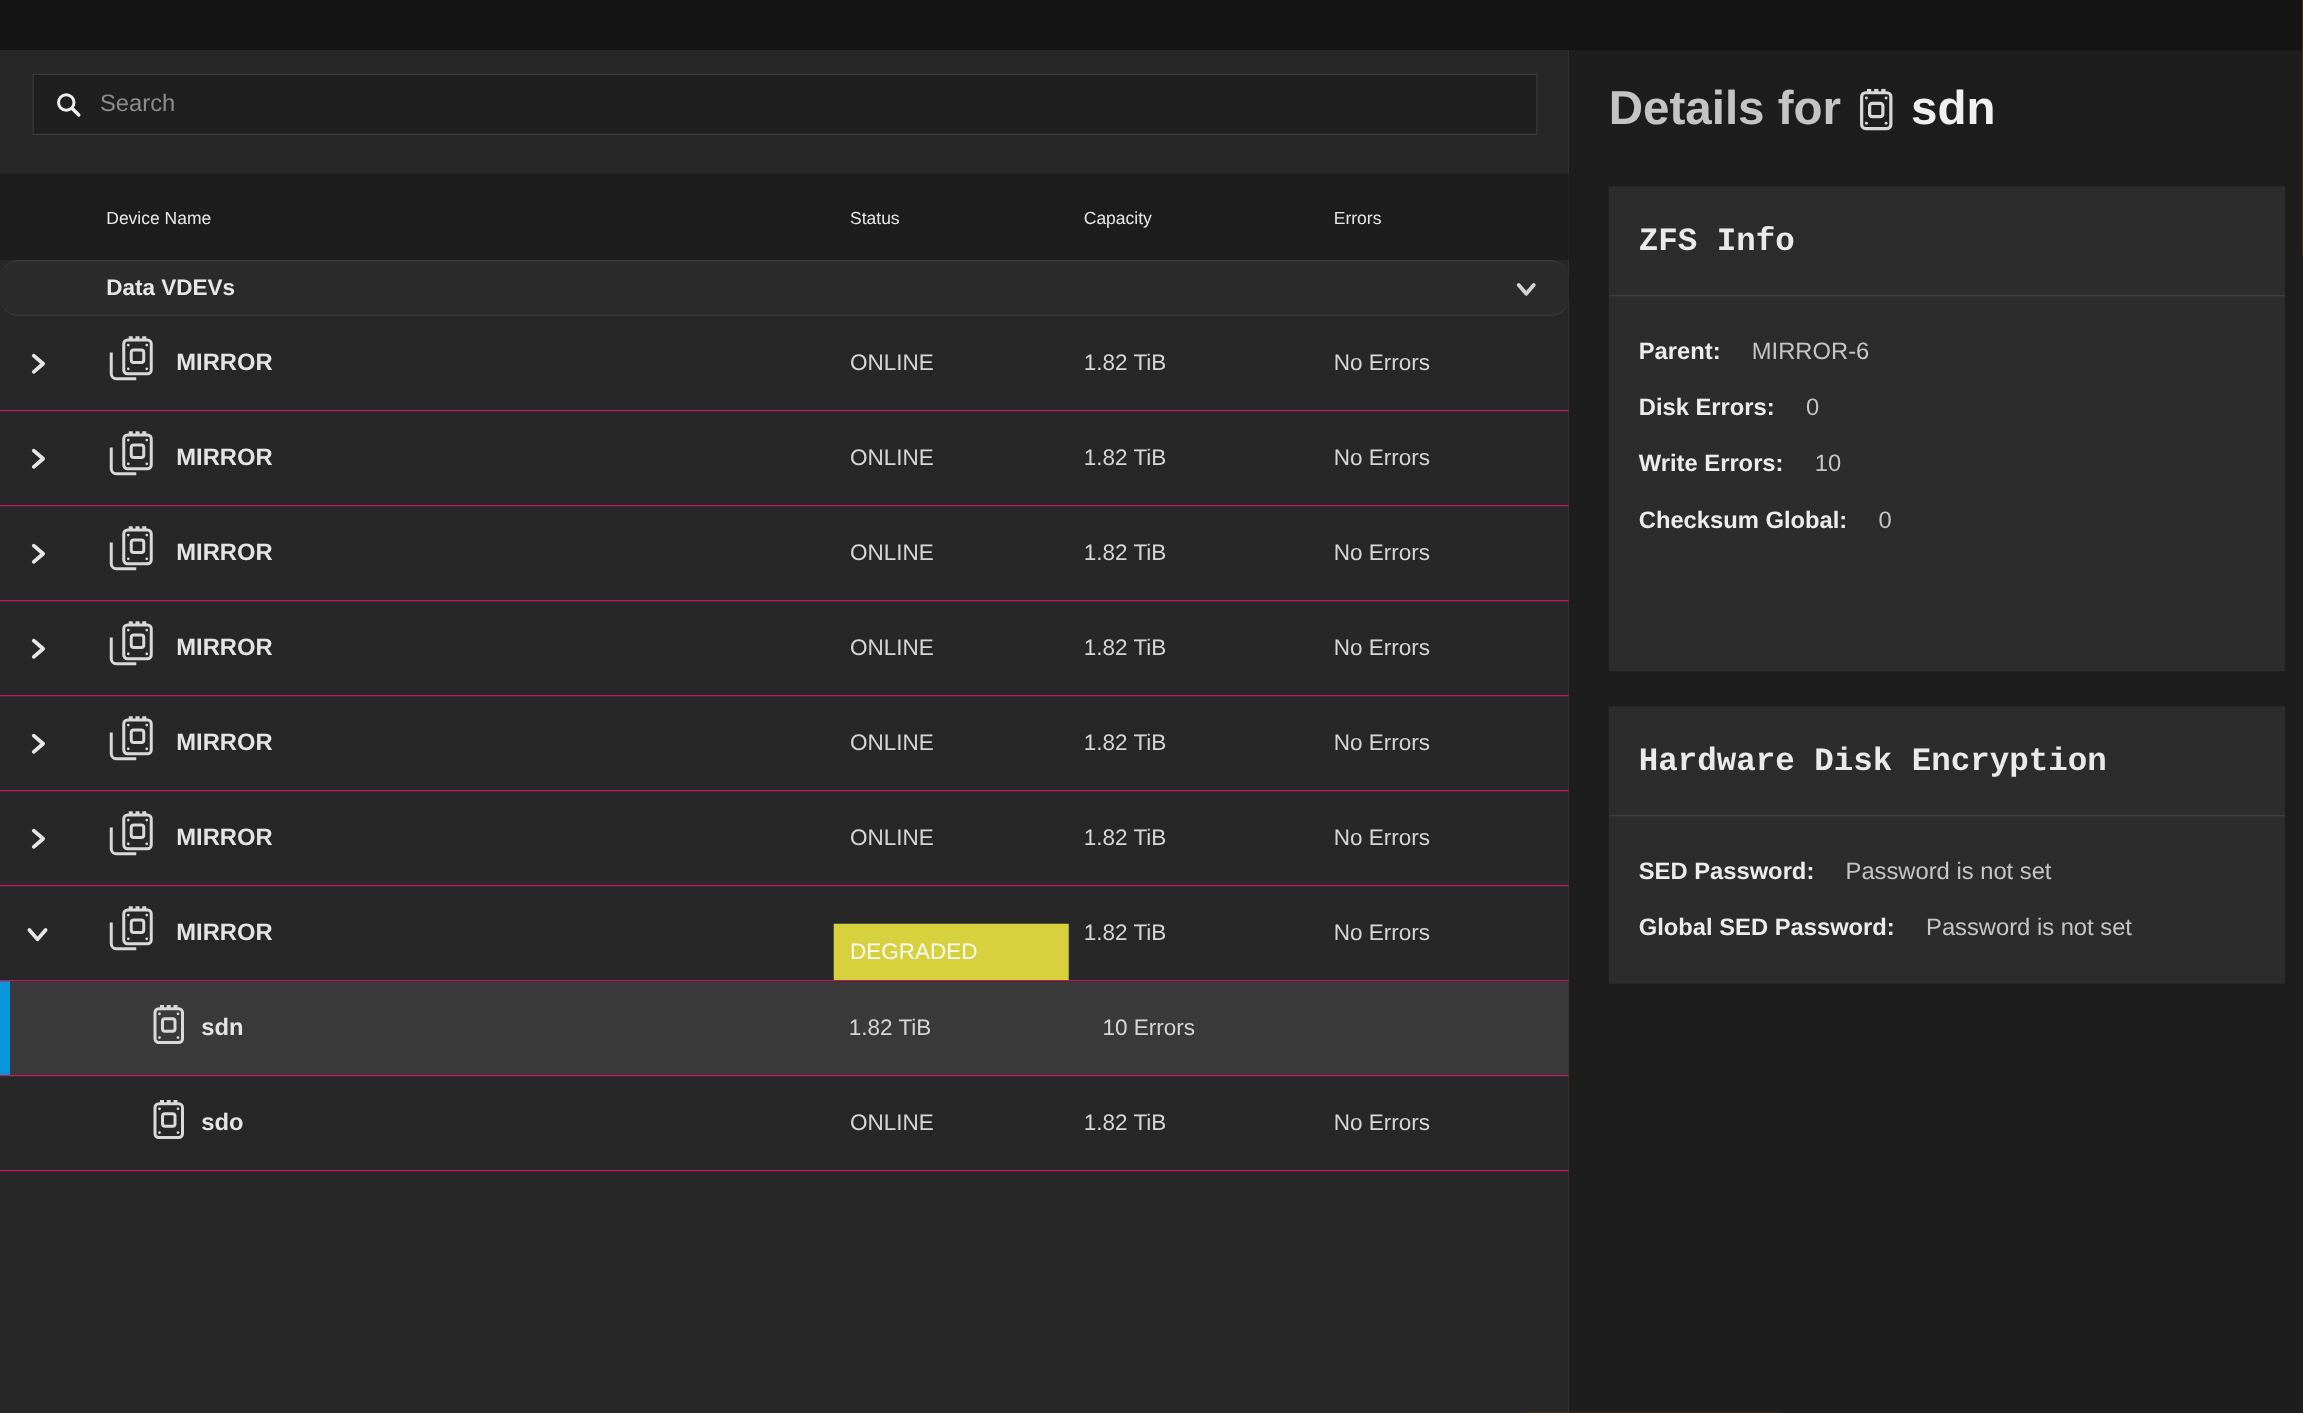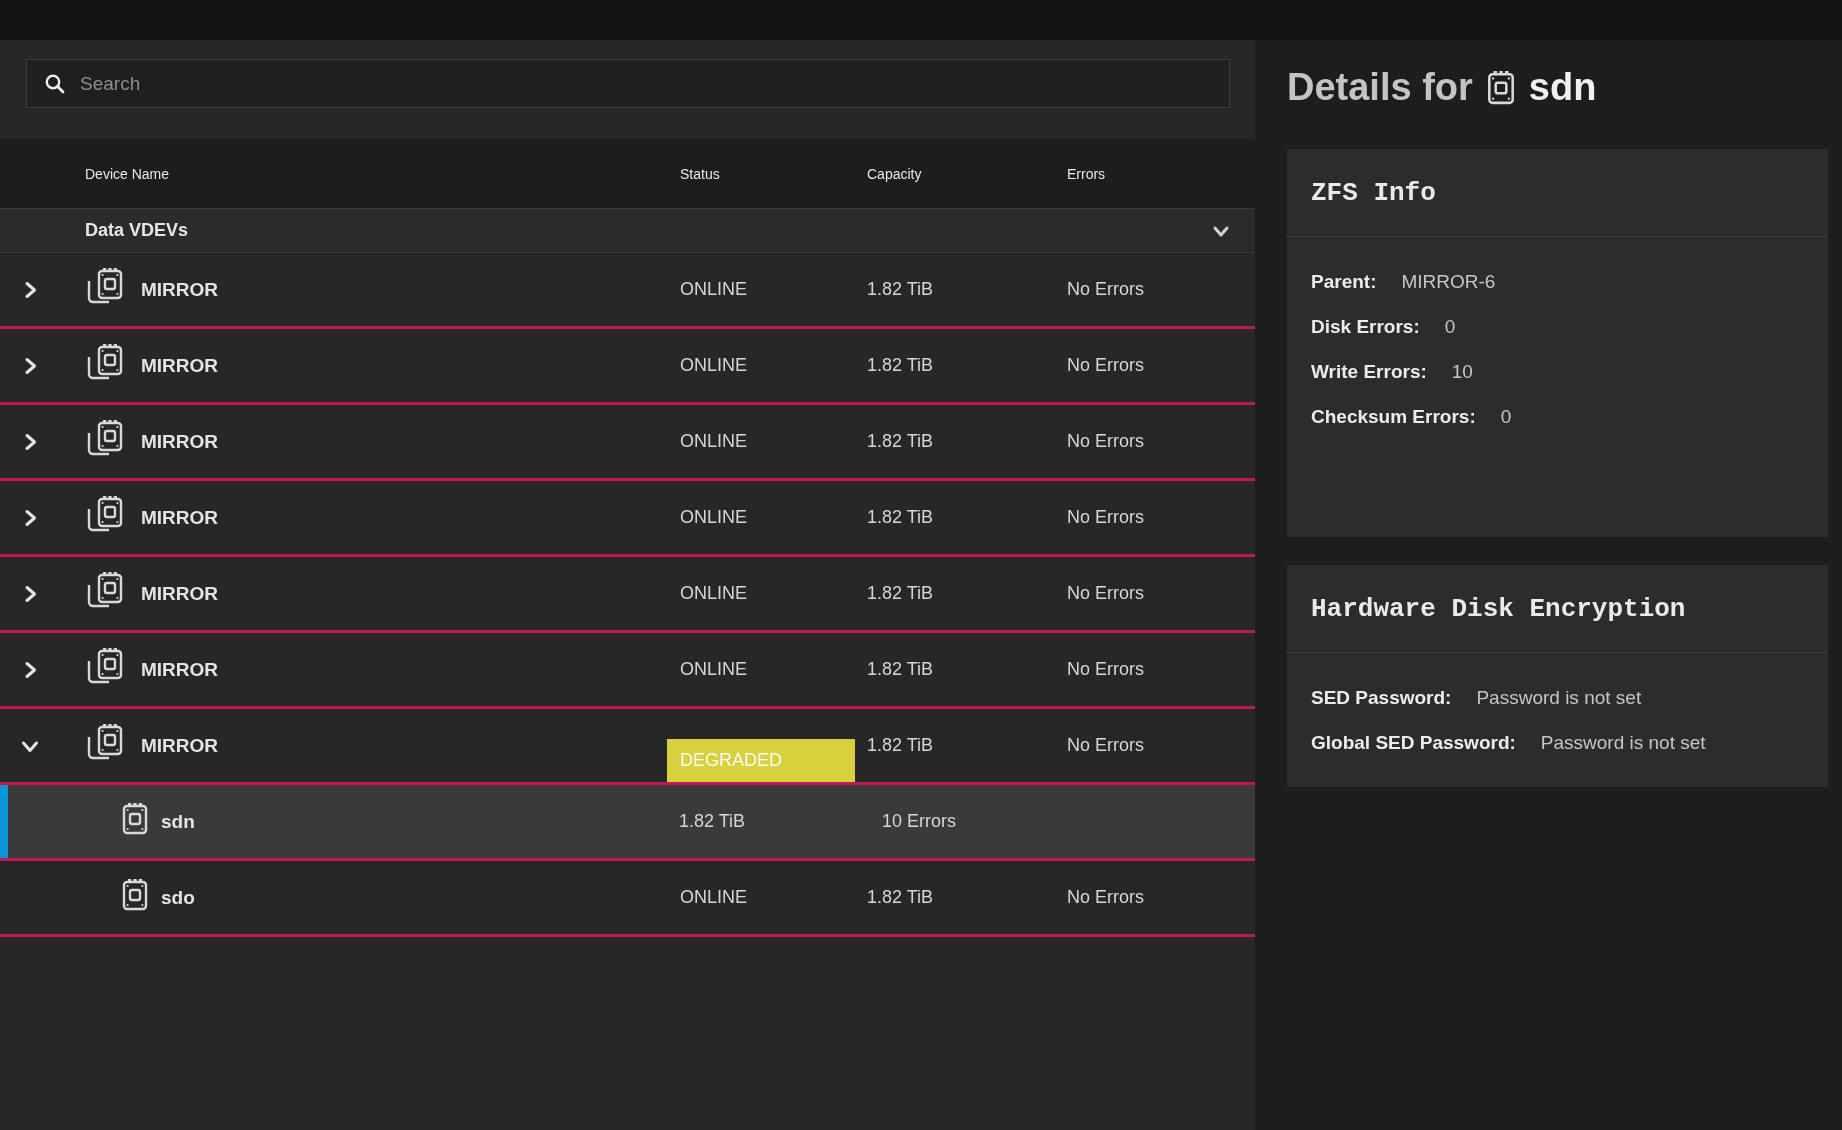--- a/index.html
+++ b/index.html
@@ -31,26 +31,26 @@
   .thead .h-name{padding-left:25px;}
   .thead .h-status{padding-left:13px;}
   .thead .h-capacity{padding-left:12px;}
   .thead .h-errors{padding-left:27px;}
 
   .group-row{
     height:45px;background:#2b2b2b;
     border-top:1px solid #3b3b3b;border-bottom:1px solid #3b3b3b;
     display:flex;align-items:center;padding-left:85px;
     color:#e7e7e7;font-weight:bold;font-size:18px;
-    box-sizing:border-box;cursor:pointer;
+    box-sizing:border-box;cursor:pointer;border-radius:15px;
   }
   .group-row .chev{margin-left:auto;margin-right:23px;display:flex;}
 
   .row{
-    height:76px;border-bottom:3px solid #be185d;box-sizing:border-box;
+    height:76px;border-bottom:1px solid #be185d;box-sizing:border-box;
     display:grid;grid-template-columns:60px 607px 188px 185px 215px;
     align-items:stretch;position:relative;cursor:pointer;
   }
   .row.selected{background:#3a3a3a;}
   .row.selected::before{
     content:'';position:absolute;left:0;top:0;bottom:0;width:8px;
     background:var(--accent,#0a96d8);
   }
   .cell{display:flex;align-items:center;}
   .expander{justify-content:center;}
@@ -476,21 +476,21 @@
           </div>
           <div class="field">
             <span class="f-label">Disk Errors:</span>
             <span class="f-value">0</span>
           </div>
           <div class="field">
             <span class="f-label">Write Errors:</span>
             <span class="f-value">10</span>
           </div>
           <div class="field">
-            <span class="f-label">Checksum Errors:</span>
+            <span class="f-label">Checksum Global:</span>
             <span class="f-value">0</span>
           </div>
         </div>
       </div>
 
       <div class="card enc">
         <div class="card-title">Hardware Disk Encryption</div>
         <div class="card-divider"></div>
         <div class="card-body">
           <div class="field">

